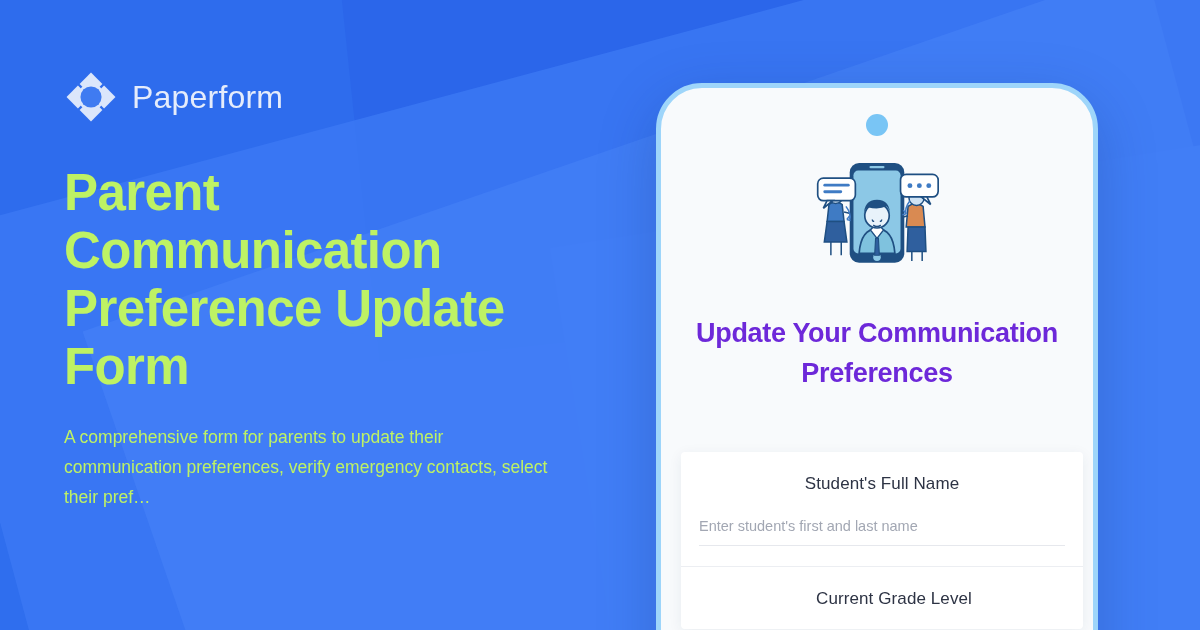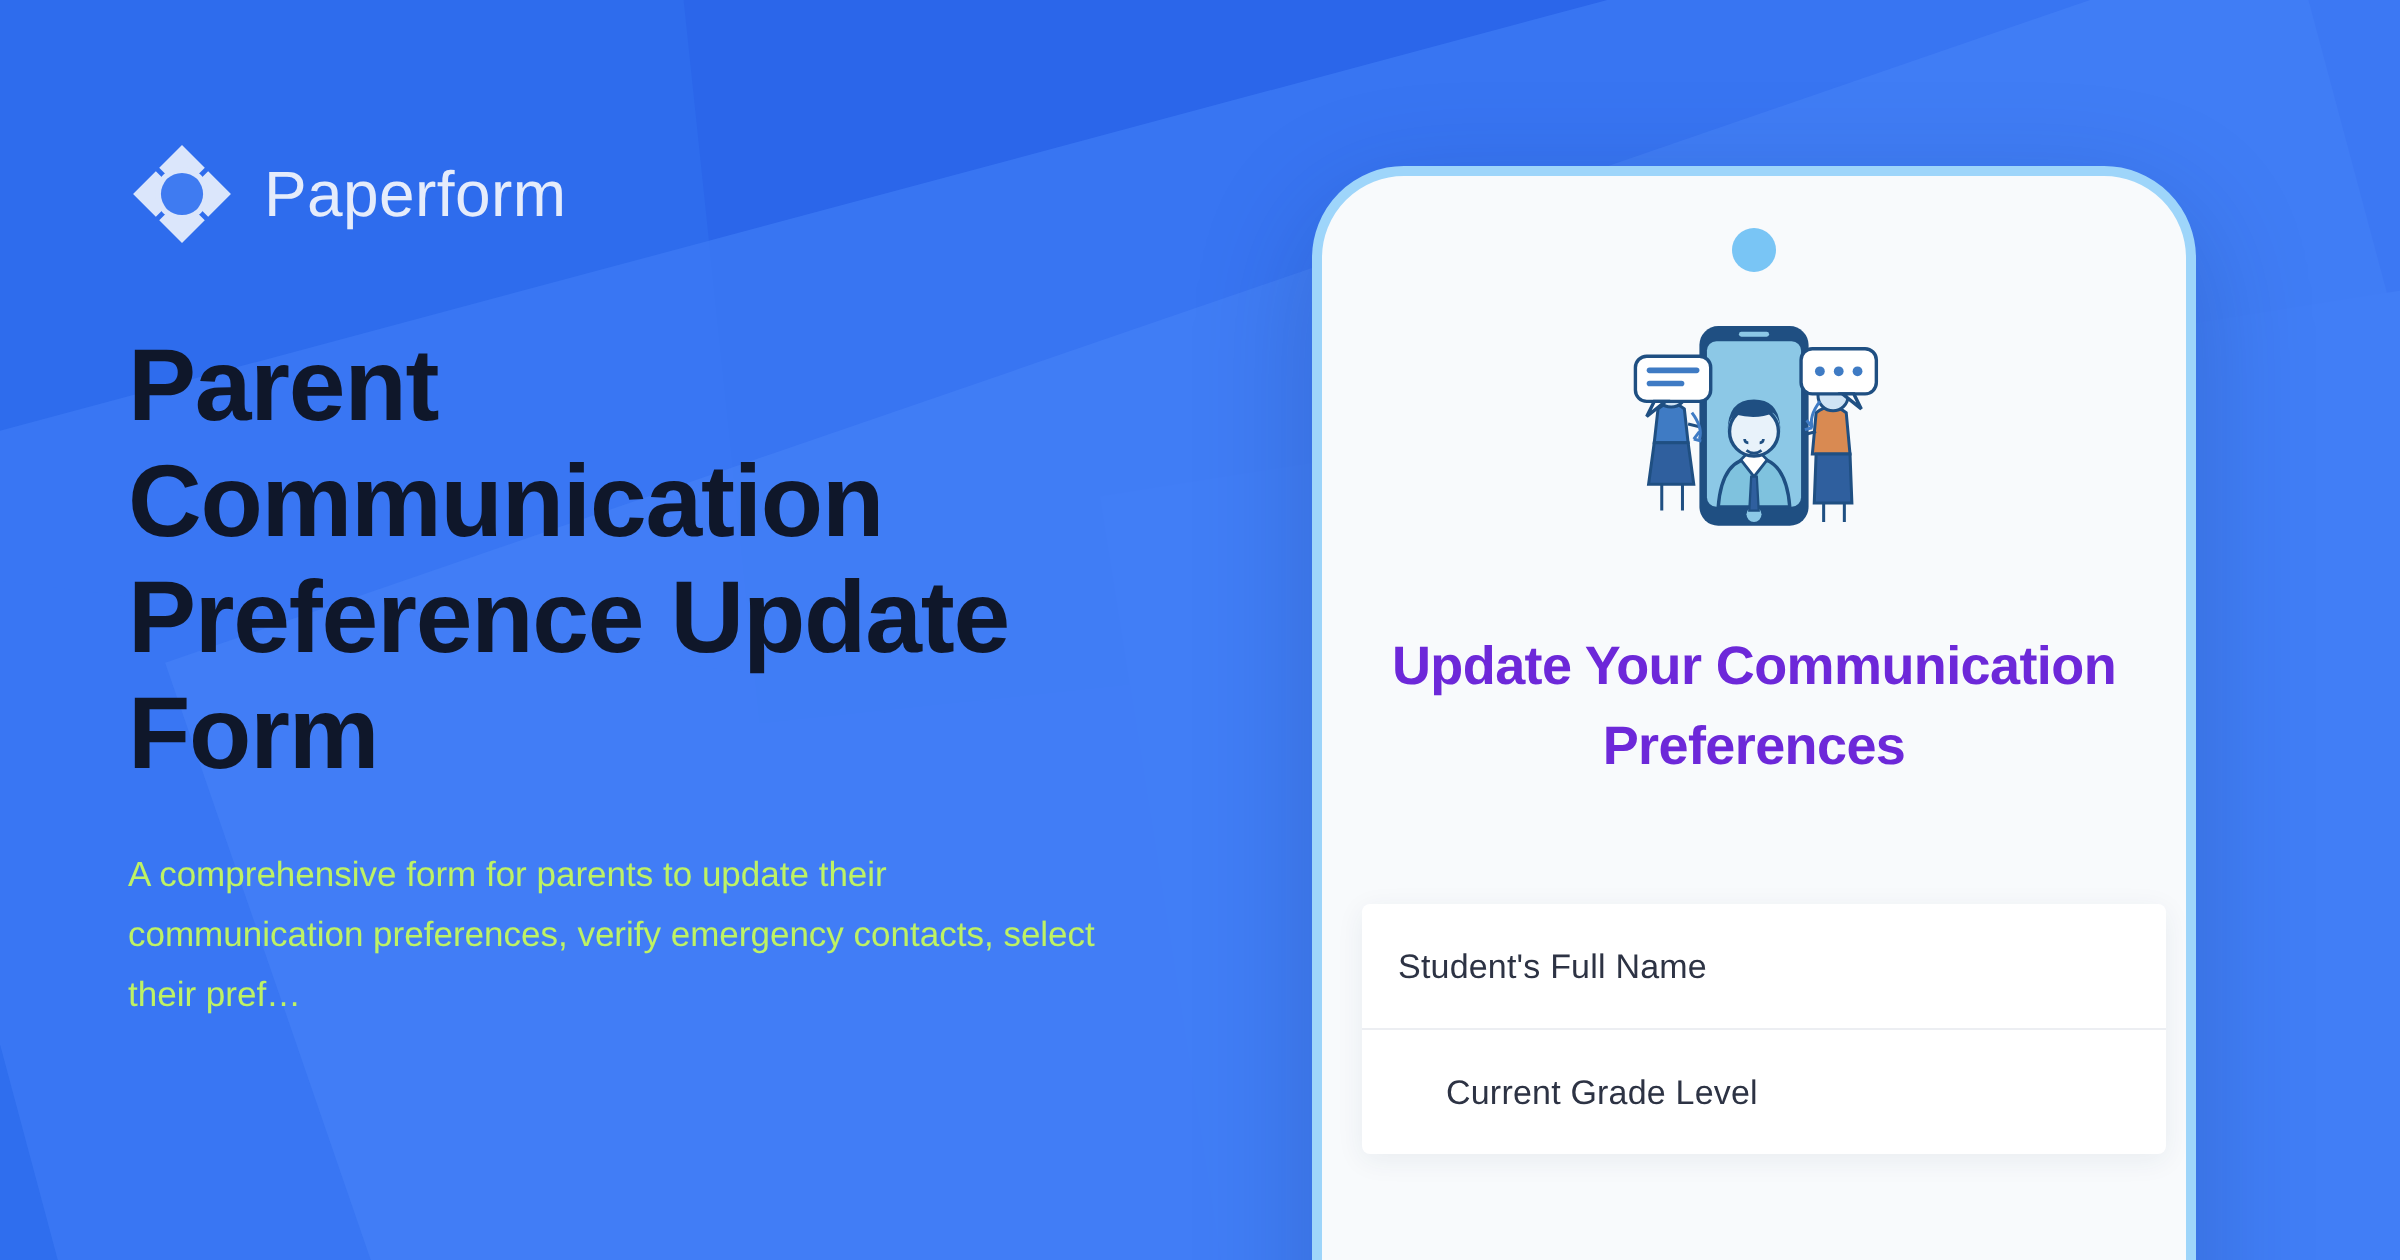--- a/index.html
+++ b/index.html
@@ -76,21 +76,21 @@
     font-size:32px;
     letter-spacing:.2px;
     color:#e5ecfb;
     font-weight:400;
   }
 
   .headline {
     font-size:51px;
     line-height:58px;
     font-weight:700;
-    color:#0f172a;
+    color:#bef264;
     letter-spacing:-0.6px;
     max-width:470px;
   }
 
   .subhead {
     margin-top:26px;
     font-size:17.5px;
     line-height:30px;
     color:#bef264;
     max-width:500px;
@@ -152,20 +152,21 @@
   .field {
     padding:22px 18px 20px 18px;
     border-bottom:1px solid #eceef2;
   }
   .field:last-child { border-bottom:none;margin-left:24px; }
   .field-label {
     font-size:17px;
     color:#2d3344;
     font-weight:400;
     letter-spacing:.1px;
+    text-align:center;
   }
   .field-input {
     margin-top:24px;
     font-size:14.5px;
     color:#a2a7b3;
     padding-bottom:11px;
     border-bottom:1px solid #e6e8ed;
   }
 </style>
 </head>
@@ -264,20 +265,21 @@
         <path d="M116 72 l-3 -4 M116 72 l-4 1" stroke="#3f7bc4" stroke-width="1.6" fill="none"></path>
       </svg>
     </div>
 
     <h2 class="phone-title">Update Your Communication Preferences</h2>
 
     <div class="form-card">
 
       <div class="field">
         <div class="field-label">Student's Full Name</div>
+        <div class="field-input">Enter student's first and last name</div>
       </div>
 
       <div class="field">
         <div class="field-label">Current Grade Level</div>
       </div>
 
     </div>
   </div>
 </div>
 

